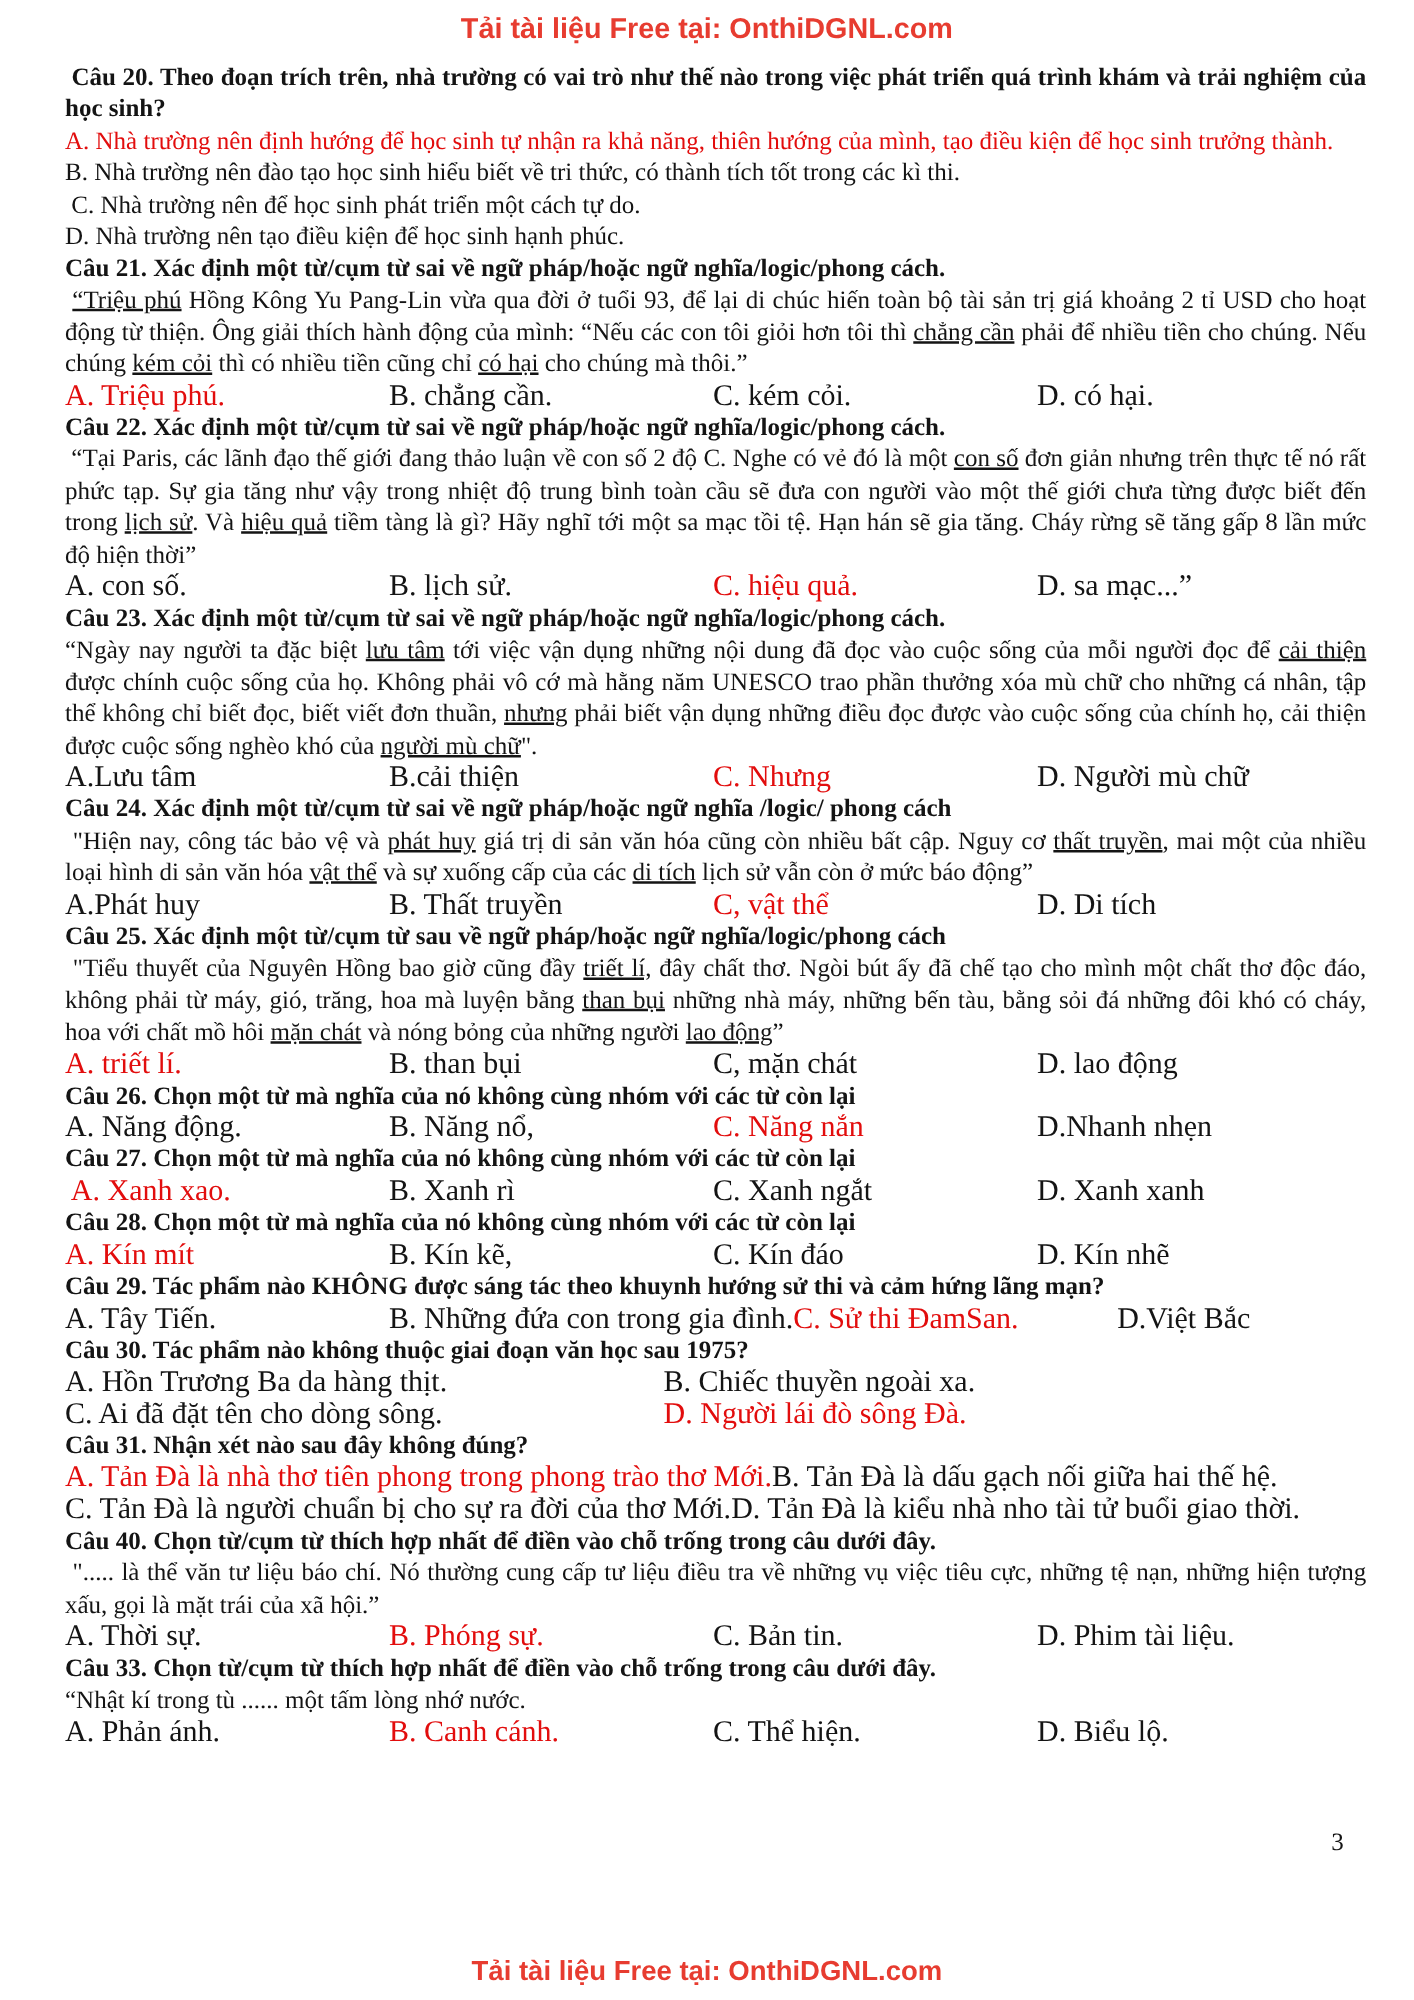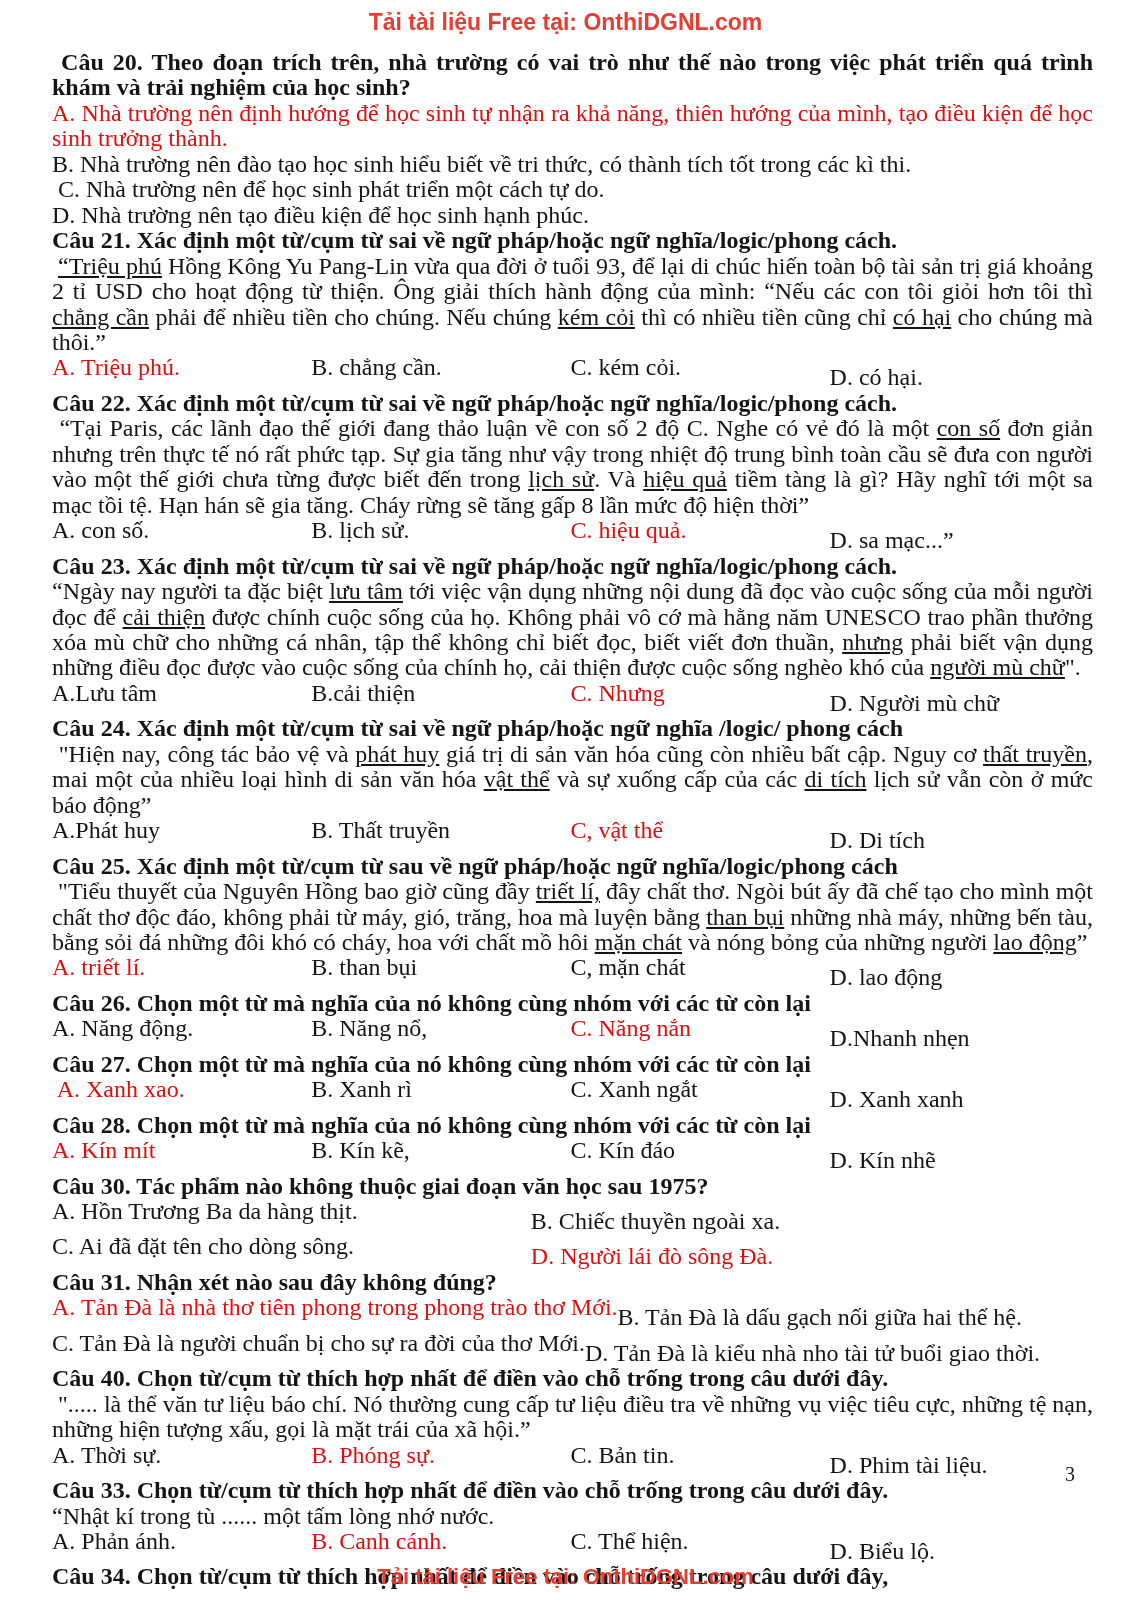--- a/index.html
+++ b/index.html
@@ -19,30 +19,30 @@
     color:var(--banner-red,#e73c30);
   }
   .banner.top{top:9px;font-size:23px;}
   .banner.bottom{bottom:10px;font-size:22px;}
   .content{
     position:absolute;left:52px;top:50px;width:1041px;
   }
   p{margin:0;}
   .q-title{font-weight:bold;}
   .q-title,.q-body,.q-opt-line{
-    font-size:24px;line-height:25.45px;
+    font-size:20px;line-height:25.45px;
     text-align:justify;
     white-space:pre-wrap;
   }
   .opt-row{
     display:flex;flex-wrap:nowrap;
     font-size:24px;line-height:25.45px;
   }
   .opt{flex:0 0 auto;min-width:24.9%;white-space:pre;}
-  .opt:last-child{min-width:0;margin-top:10px;}
+  .opt:last-child{min-width:0;}
   .opt-row.two .opt{min-width:46%;font-family:Liberation Serif, serif;}
   .opt-row.two .opt:last-child{min-width:0;}
   .u{text-decoration:underline;}
   .red{color:var(--answer-red,#e20d0d);}
   .page-num{
     position:absolute;right:56px;top:1462px;
     font-size:20px;line-height:25px;
   }
 </style>
 </head>
@@ -131,20 +131,29 @@
         <div class="question">
           <p class="q-title">Câu 28. Chọn một từ mà nghĩa của nó không cùng nhóm với các từ còn lại</p>
           <div class="opt-row">
             <span class="opt red">A. Kín mít</span>
             <span class="opt">B. Kín kẽ,</span>
             <span class="opt">C. Kín đáo</span>
             <span class="opt">D. Kín nhẽ</span>
           </div>
         </div>
         <div class="question">
+          <p class="q-title">Câu 29. Tác phẩm nào KHÔNG được sáng tác theo khuynh hướng sử thi và cảm hứng lãng mạn?</p>
+          <div class="opt-row">
+            <span class="opt">A. Tây Tiến.</span>
+            <span class="opt">B. Những đứa con trong gia đình.</span>
+            <span class="opt red">C. Sử thi ĐamSan.</span>
+            <span class="opt">D.Việt Bắc</span>
+          </div>
+        </div>
+        <div class="question">
           <p class="q-title">Câu 30. Tác phẩm nào không thuộc giai đoạn văn học sau 1975?</p>
           <div class="opt-row two">
             <span class="opt">A. Hồn Trương Ba da hàng thịt.</span>
             <span class="opt">B. Chiếc thuyền ngoài xa.</span>
           </div>
           <div class="opt-row two">
             <span class="opt">C. Ai đã đặt tên cho dòng sông.</span>
             <span class="opt red">D. Người lái đò sông Đà.</span>
           </div>
         </div>
@@ -172,22 +181,19 @@
         <div class="question">
           <p class="q-title">Câu 33. Chọn từ/cụm từ thích hợp nhất để điền vào chỗ trống trong câu dưới đây.</p>
           <p class="q-body"><span>“Nhật kí trong tù ...... một tấm lòng nhớ nước.</span></p>
           <div class="opt-row">
             <span class="opt">A. Phản ánh.</span>
             <span class="opt red">B. Canh cánh.</span>
             <span class="opt">C. Thể hiện.</span>
             <span class="opt">D. Biểu lộ.</span>
           </div>
         </div>
-        <div class="question">
-          <p class="q-title">Câu 34. Chọn từ/cụm từ thích hợp nhất để điền vào chỗ trống trong câu dưới đây,</p>
-        </div>
       </div>
   </div>
 
   <div class="page-num">3</div>
 
   <div class="banner bottom">Tải tài liệu Free tại: OnthiDGNL.com</div>
 </div>
 
 </body></html>

